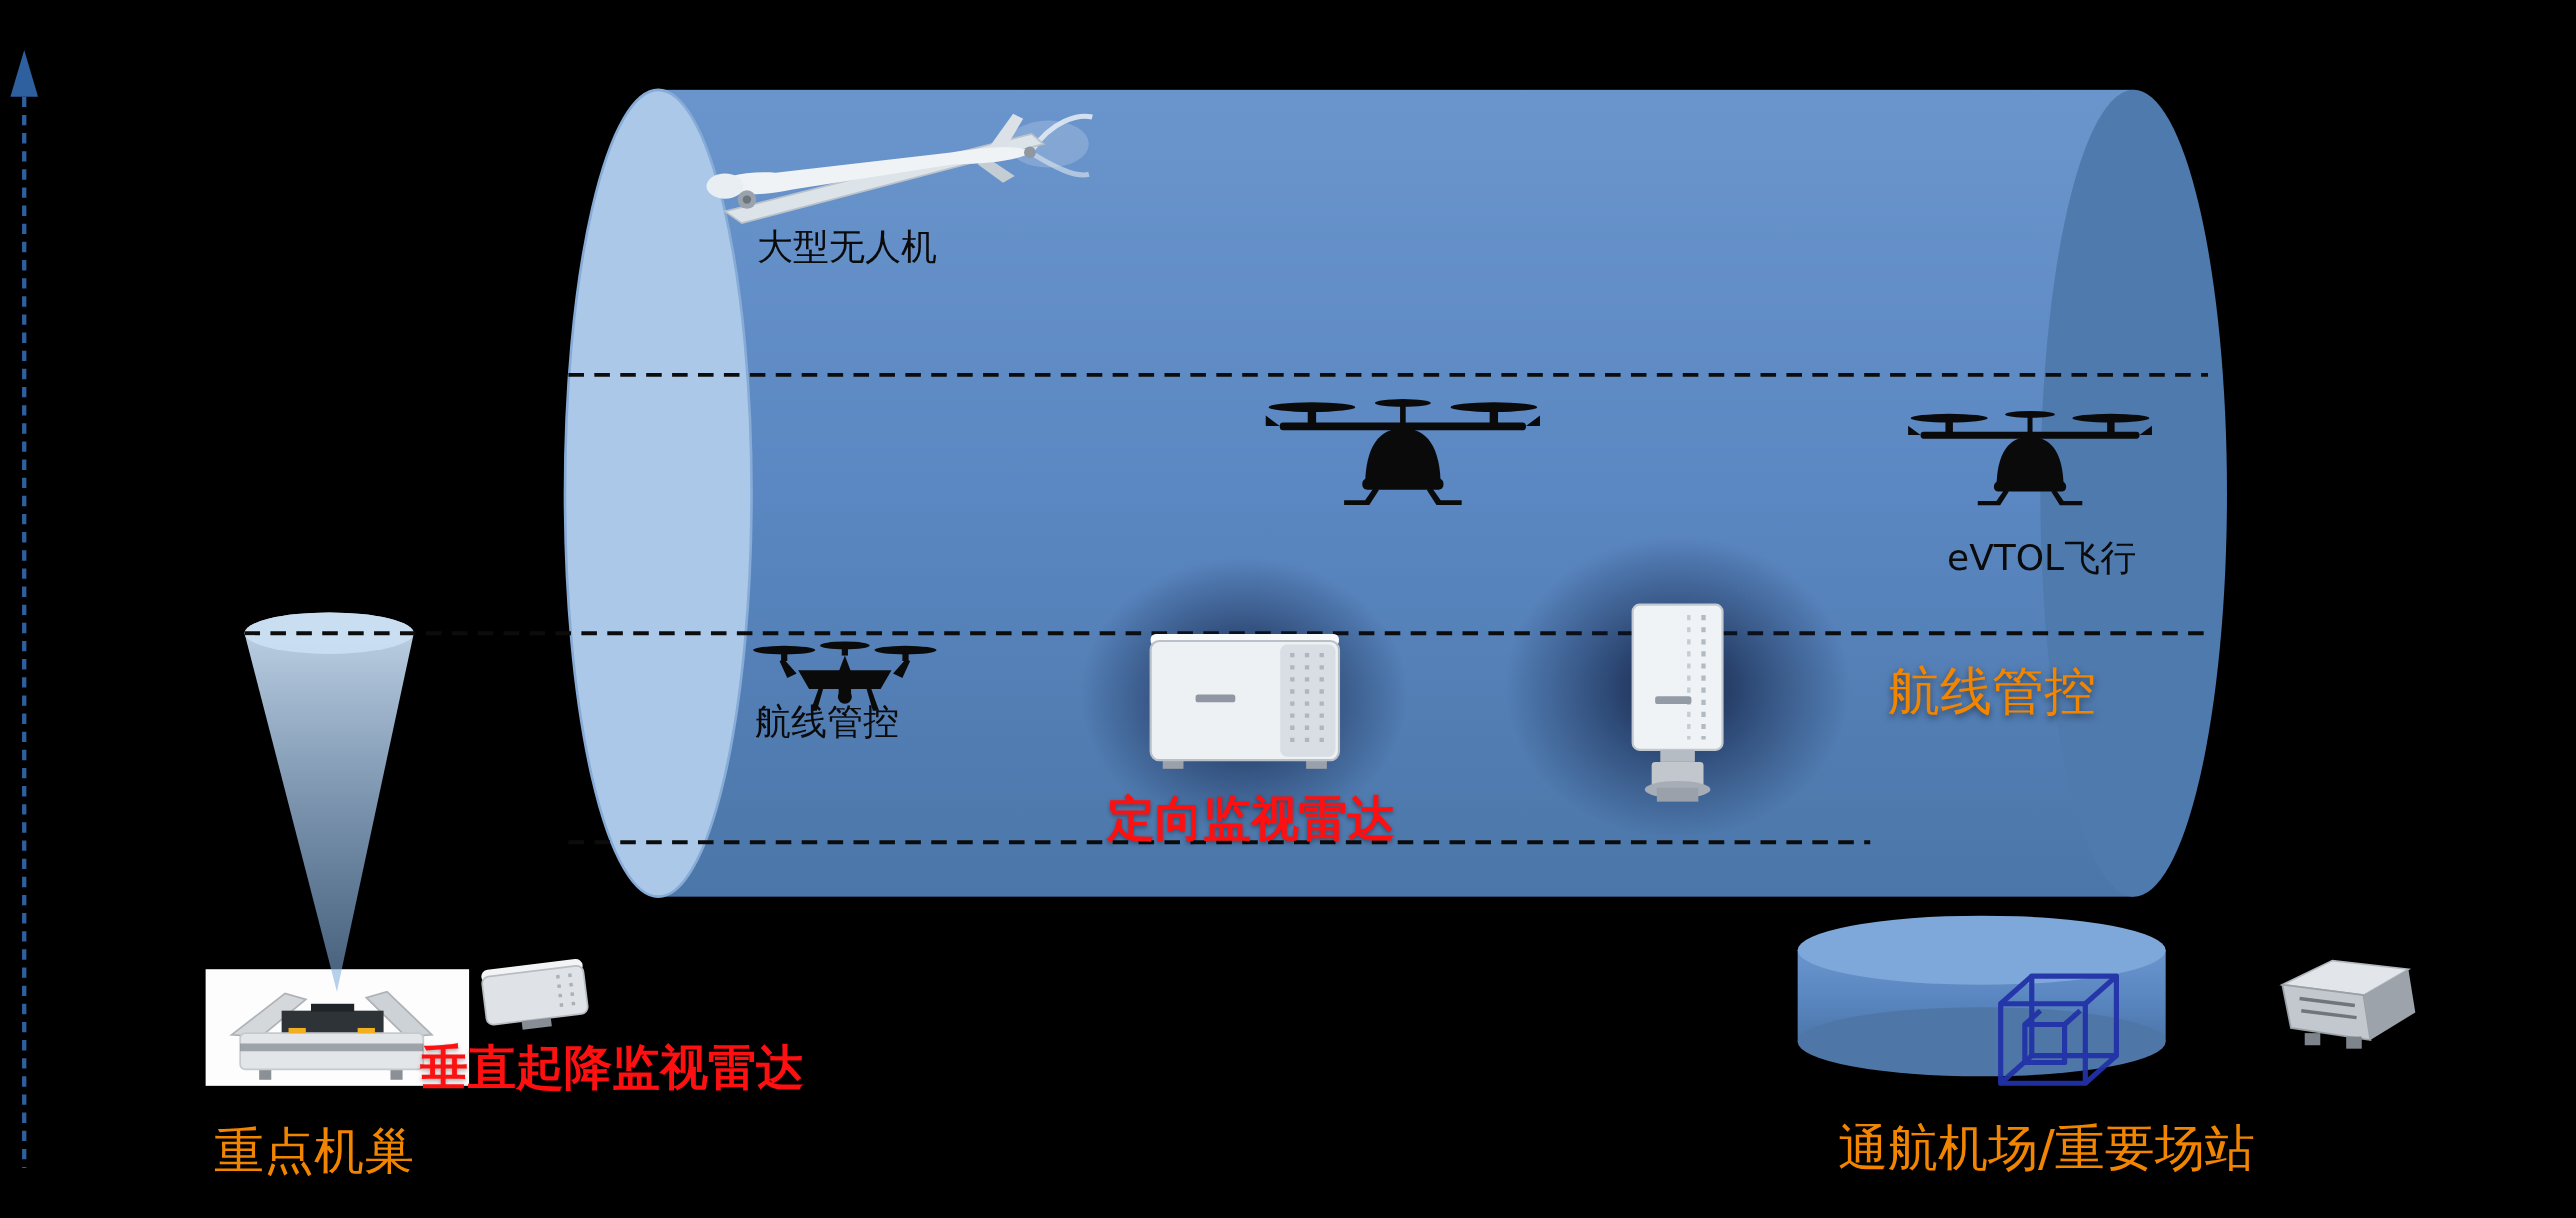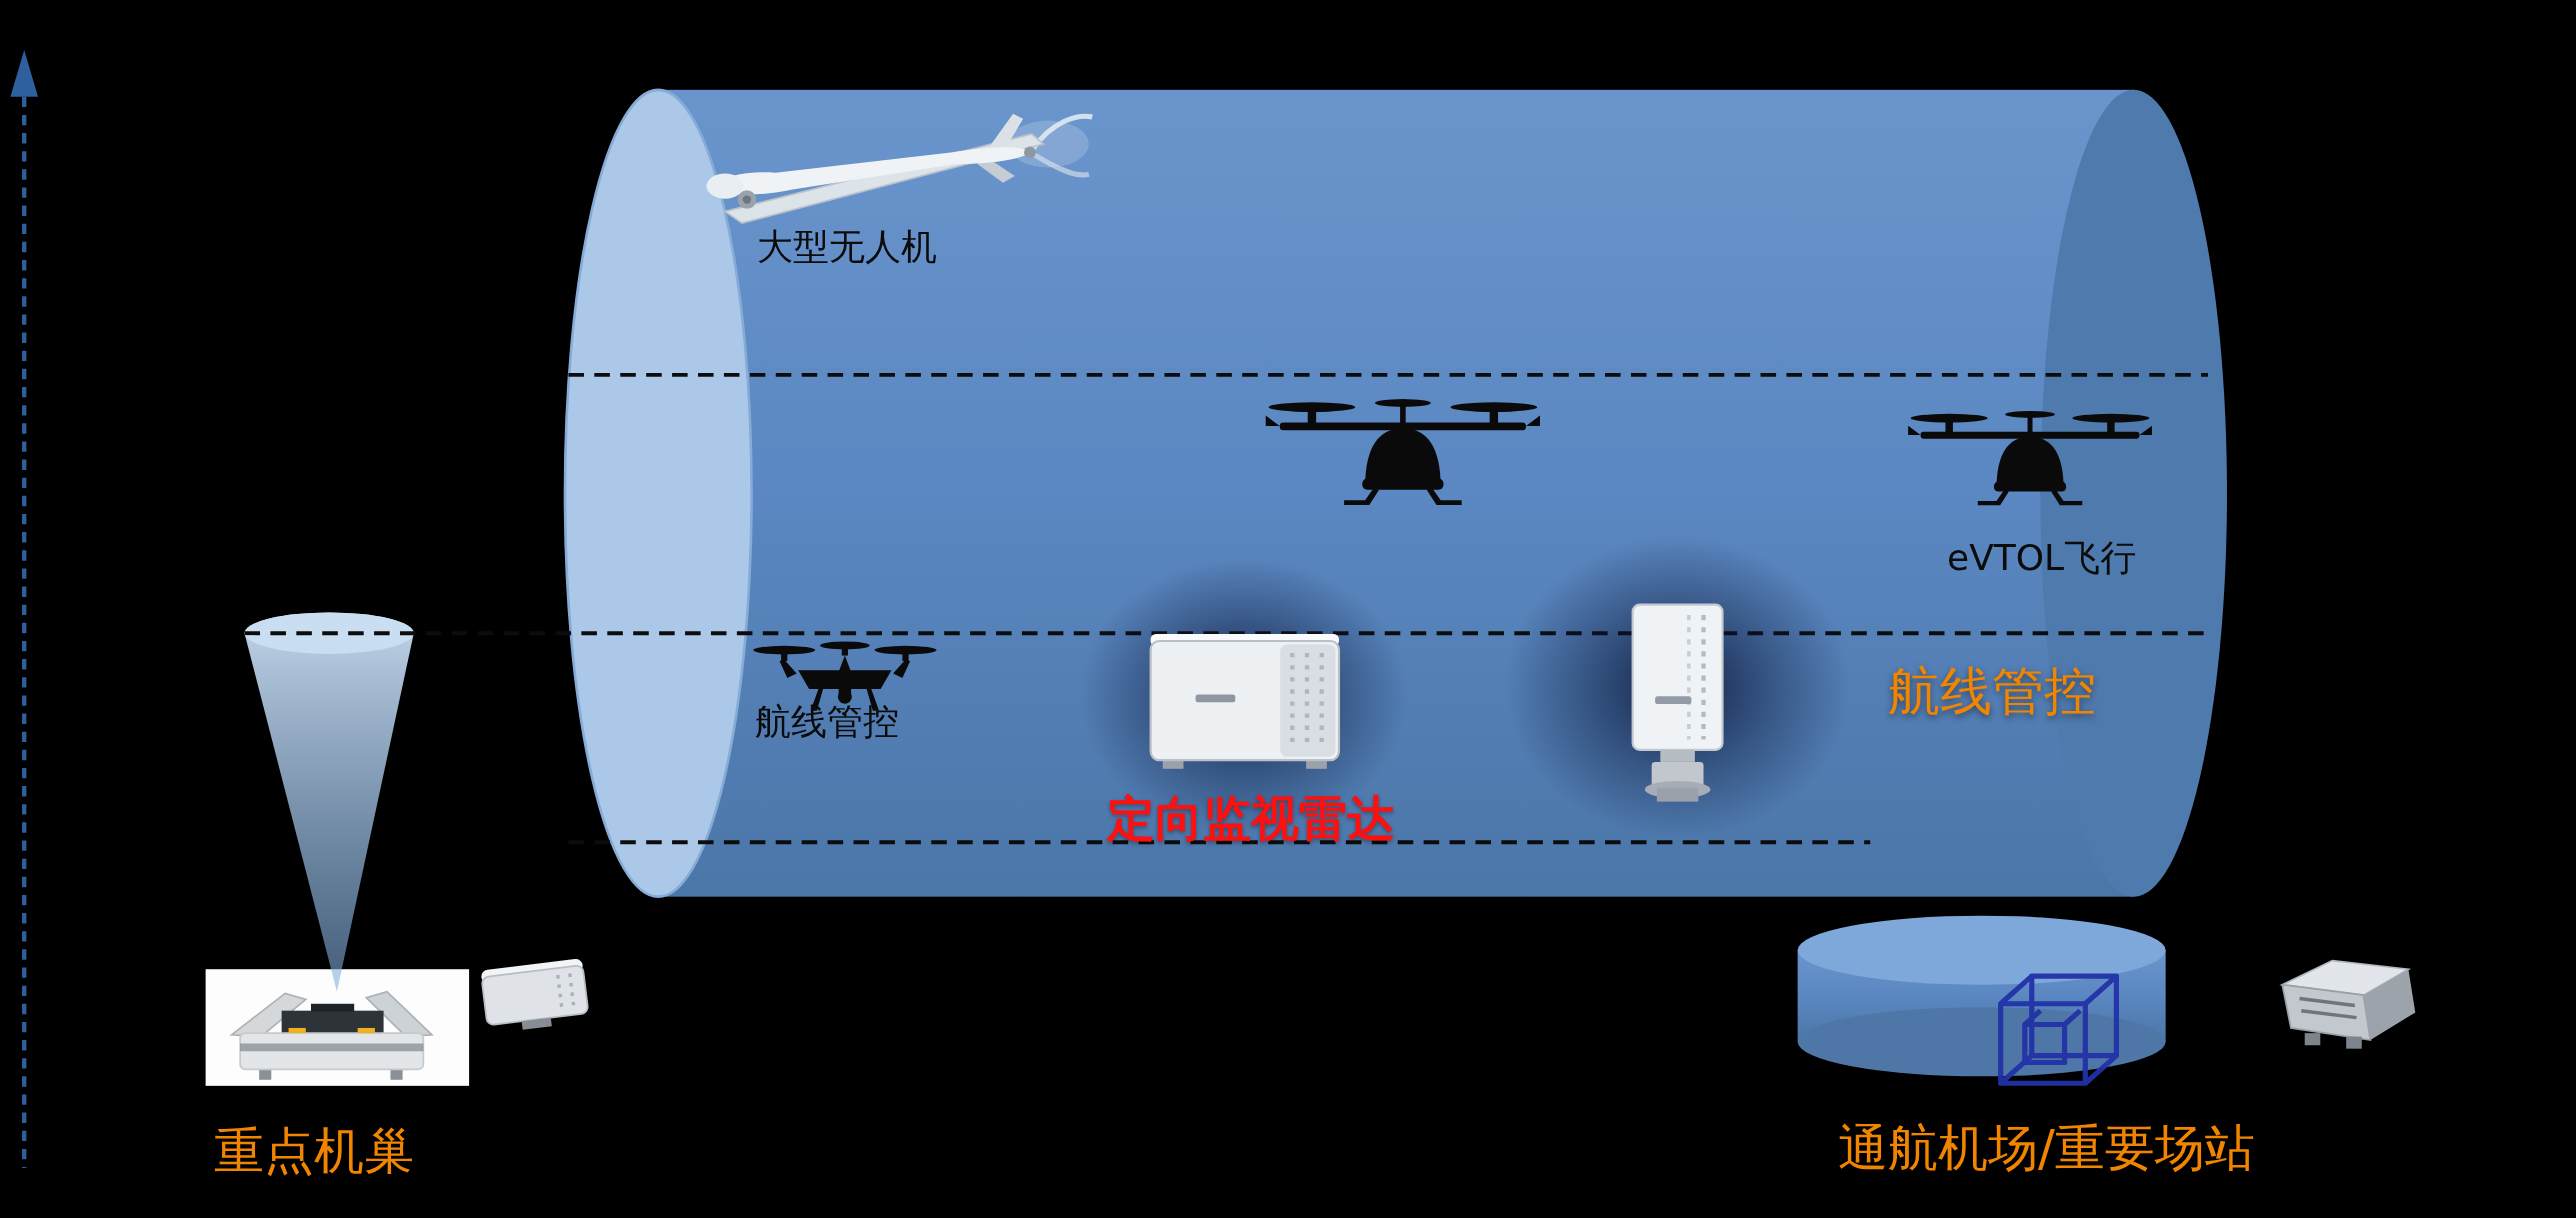--- a/index.html
+++ b/index.html
@@ -200,17 +200,18 @@
       <rect x="2668" y="1196" width="18" height="14" fill="#7d848b"></rect>
       <rect x="2716" y="1200" width="18" height="14" fill="#7d848b"></rect>
     </g>
   </svg>
 
   <div class="label lbl-black" style="left:757px;  top:226px;">大型无人机</div>
   <div class="label lbl-black" style="left:755px;  top:701px;">航线管控</div>
   <div class="label lbl-black" style="left:1947px; top:537px;">eVTOL飞行</div>
   <div class="label lbl-orange" style="left:1888px; top:662px; font-size:52px;">航线管控</div>
   <div class="label lbl-red" style="left:1107px; top:791px;">定向监视雷达</div>
+  <div class="label lbl-red" style="left:420px;  top:1040px;">垂直起降监视雷达</div>
   <div class="label lbl-orange" style="left:214px;  top:1123px;">重点机巢</div>
   <div class="label lbl-orange" style="left:1838px; top:1120px;">通航机场/重要场站</div>
 
 </div>
 
 
 </body></html>

